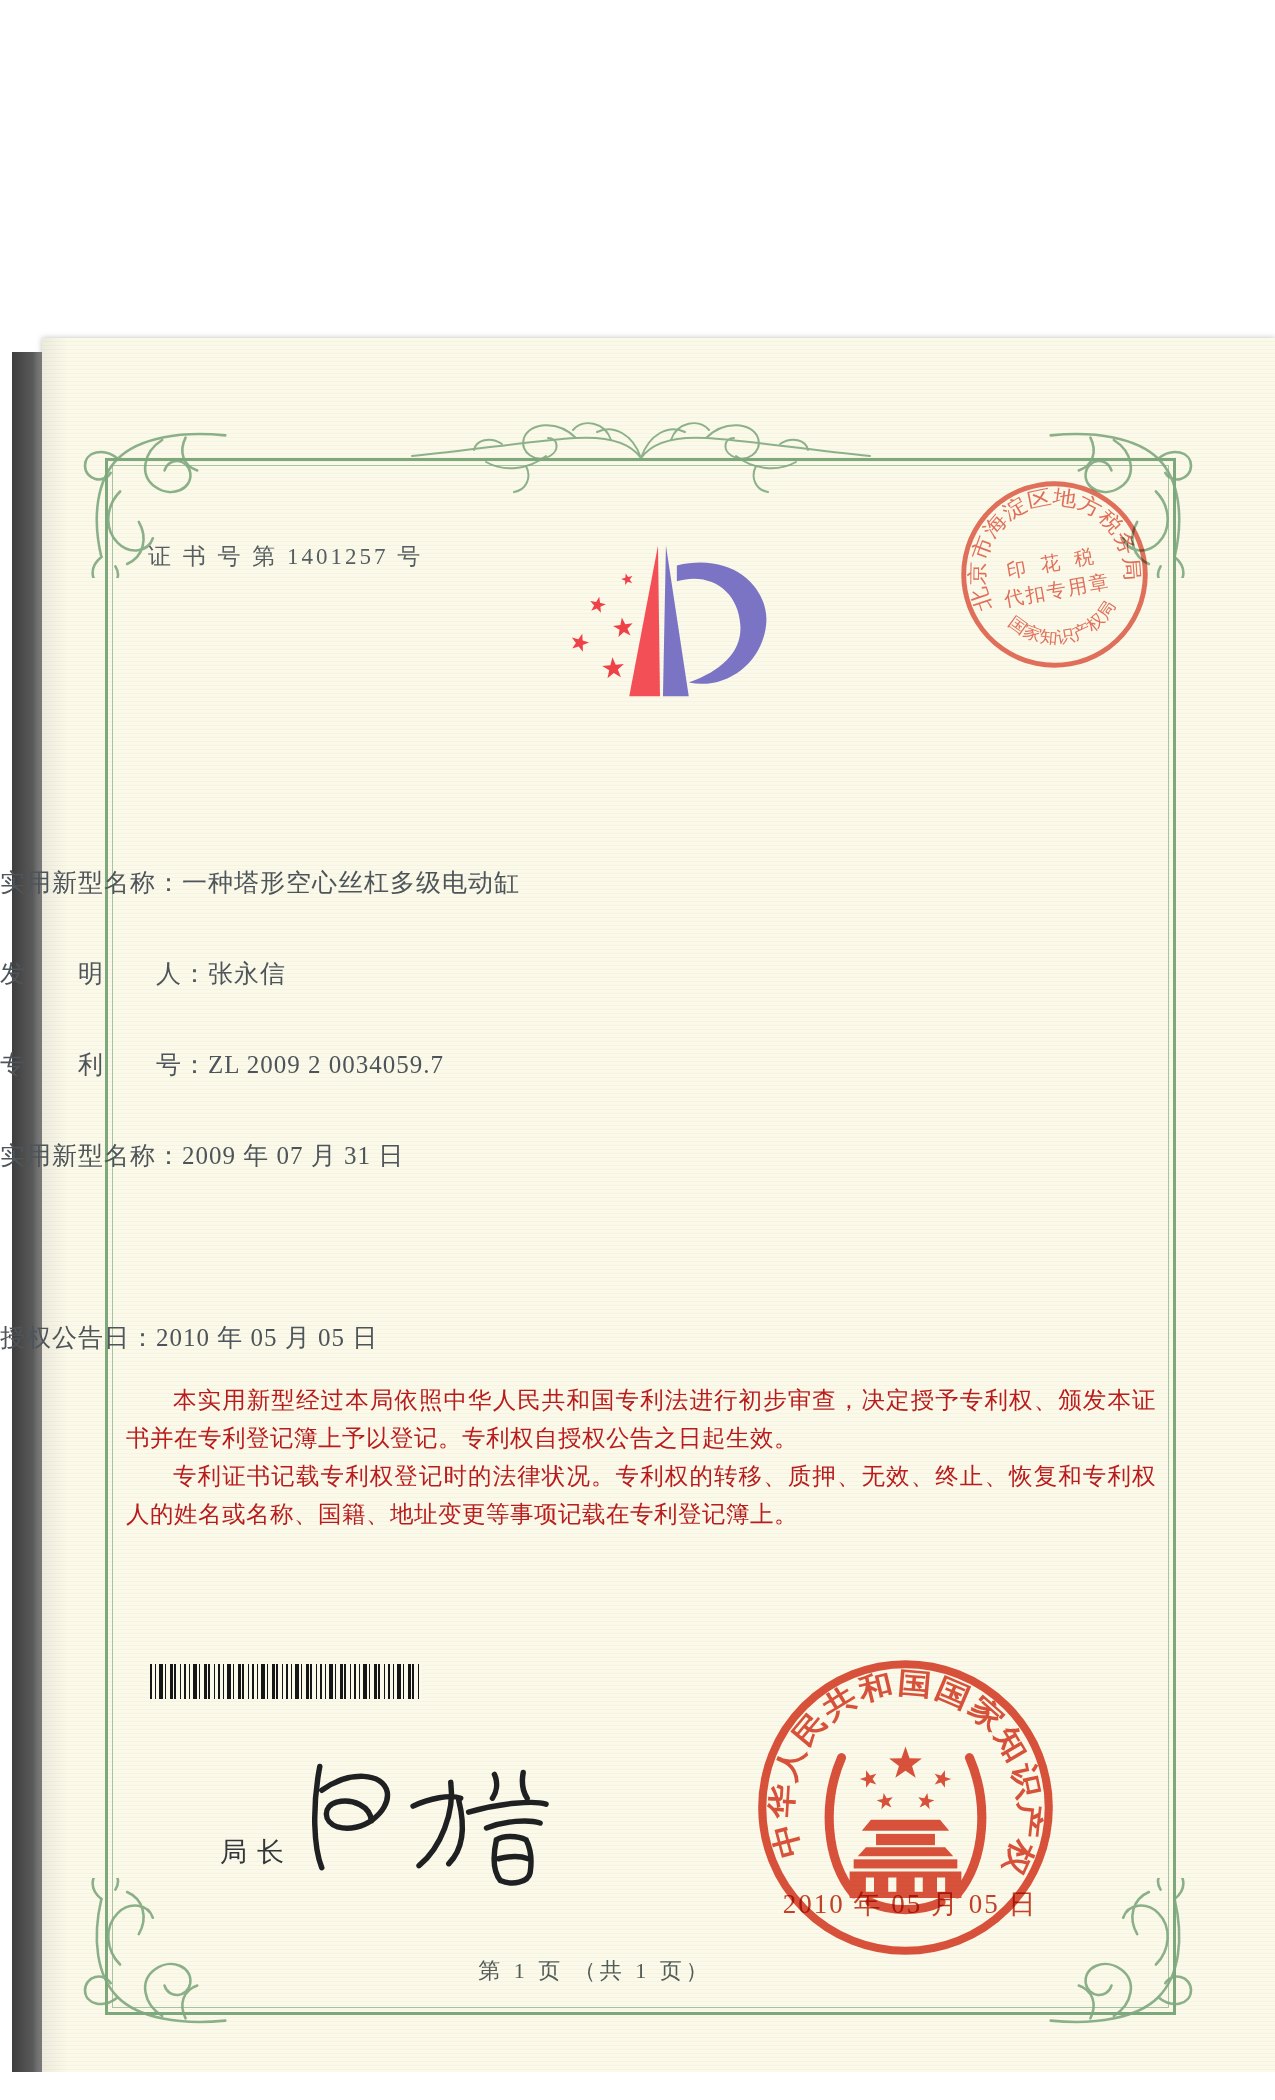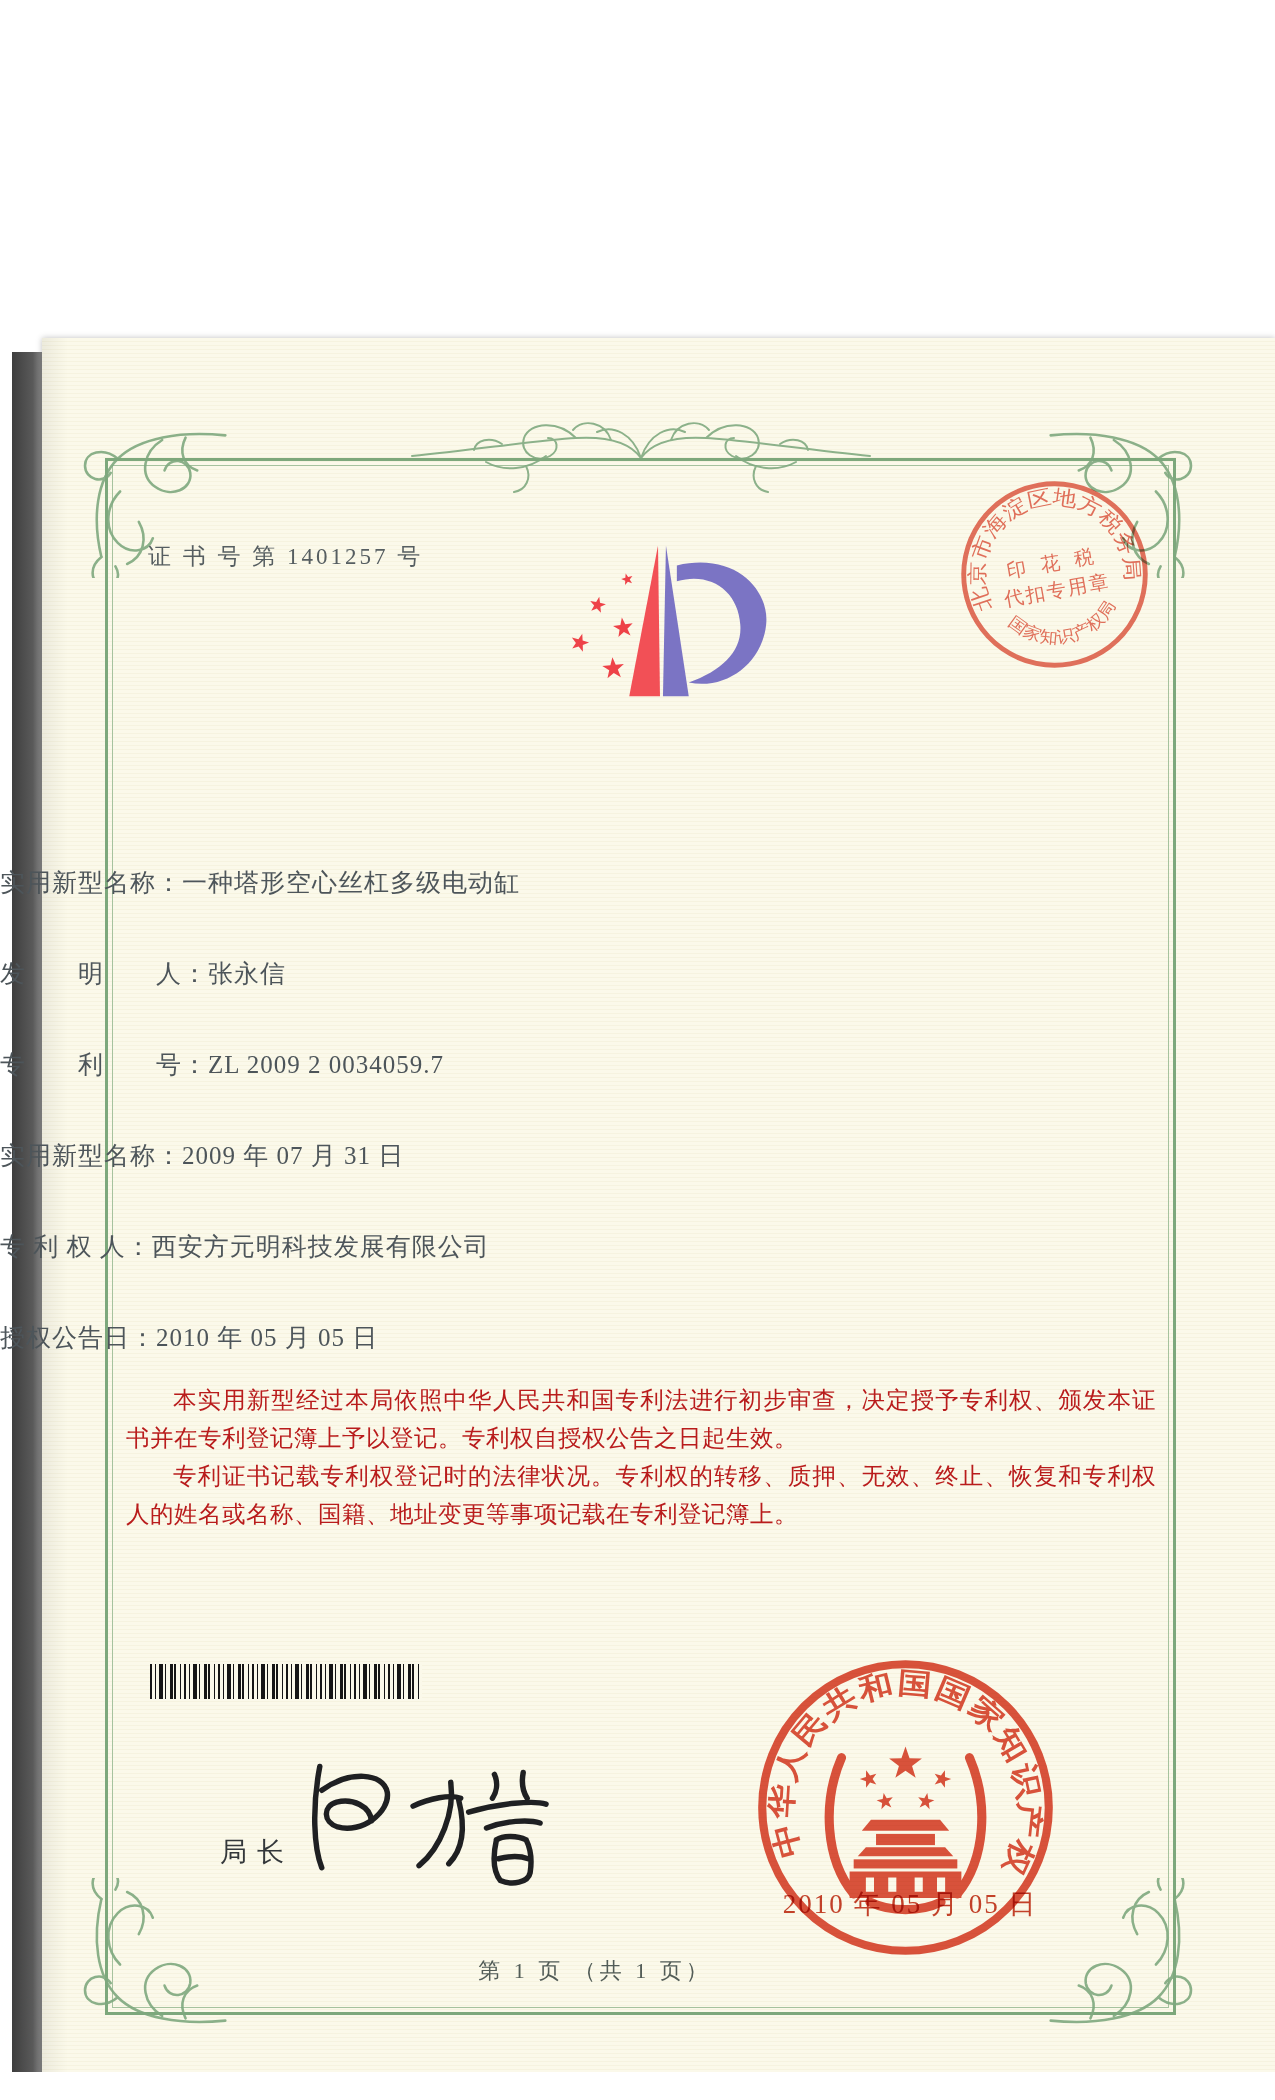--- a/index.html
+++ b/index.html
@@ -159,23 +159,20 @@
     <span class="field-label">实用新型名称：</span><span class="field-value">一种塔形空心丝杠多级电动缸</span>
   </div>
   <div class="field-row fr1">
     <span class="field-label">发　　明　　人：</span><span class="field-value">张永信</span>
   </div>
   <div class="field-row fr2">
     <span class="field-label">专　　利　　号：</span><span class="field-value">ZL 2009 2 0034059.7</span>
   </div>
   <div class="field-row fr3">
     <span class="field-label">实用新型名称：</span><span class="field-value">2009 年 07 月 31 日</span>
-  </div>
-  <div class="field-row fr4">
-    <span class="field-label">专 利 权 人：</span><span class="field-value">西安方元明科技发展有限公司</span>
   </div>
   <div class="field-row fr5">
     <span class="field-label">授权公告日：</span><span class="field-value">2010 年 05 月 05 日</span>
   </div>
 
   <div class="body-text">
     <p>本实用新型经过本局依照中华人民共和国专利法进行初步审查，决定授予专利权、颁发本证书并在专利登记簿上予以登记。专利权自授权公告之日起生效。</p>
     <p>专利证书记载专利权登记时的法律状况。专利权的转移、质押、无效、终止、恢复和专利权人的姓名或名称、国籍、地址变更等事项记载在专利登记簿上。</p>
   </div>
 

